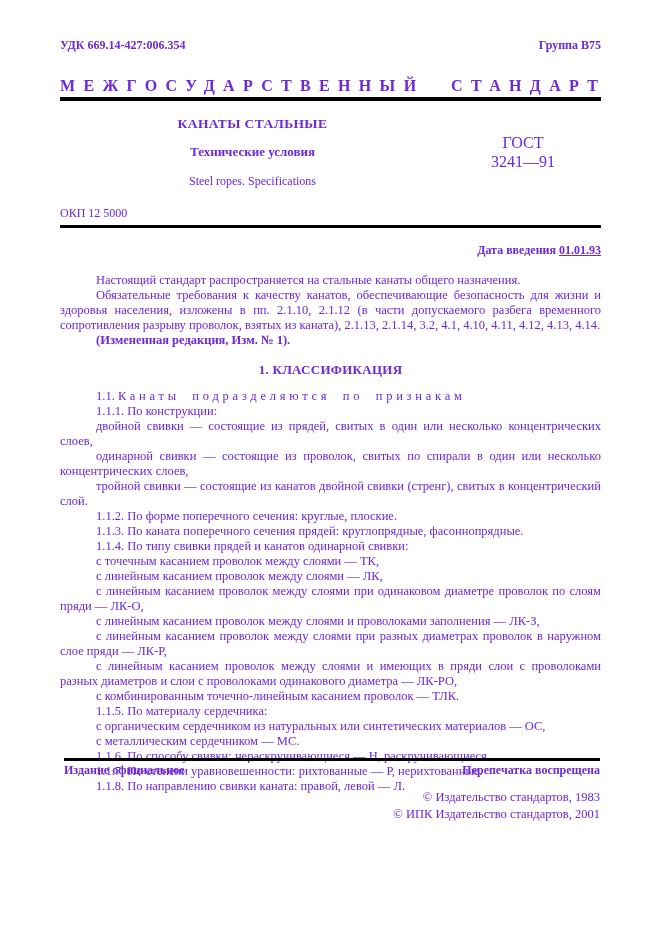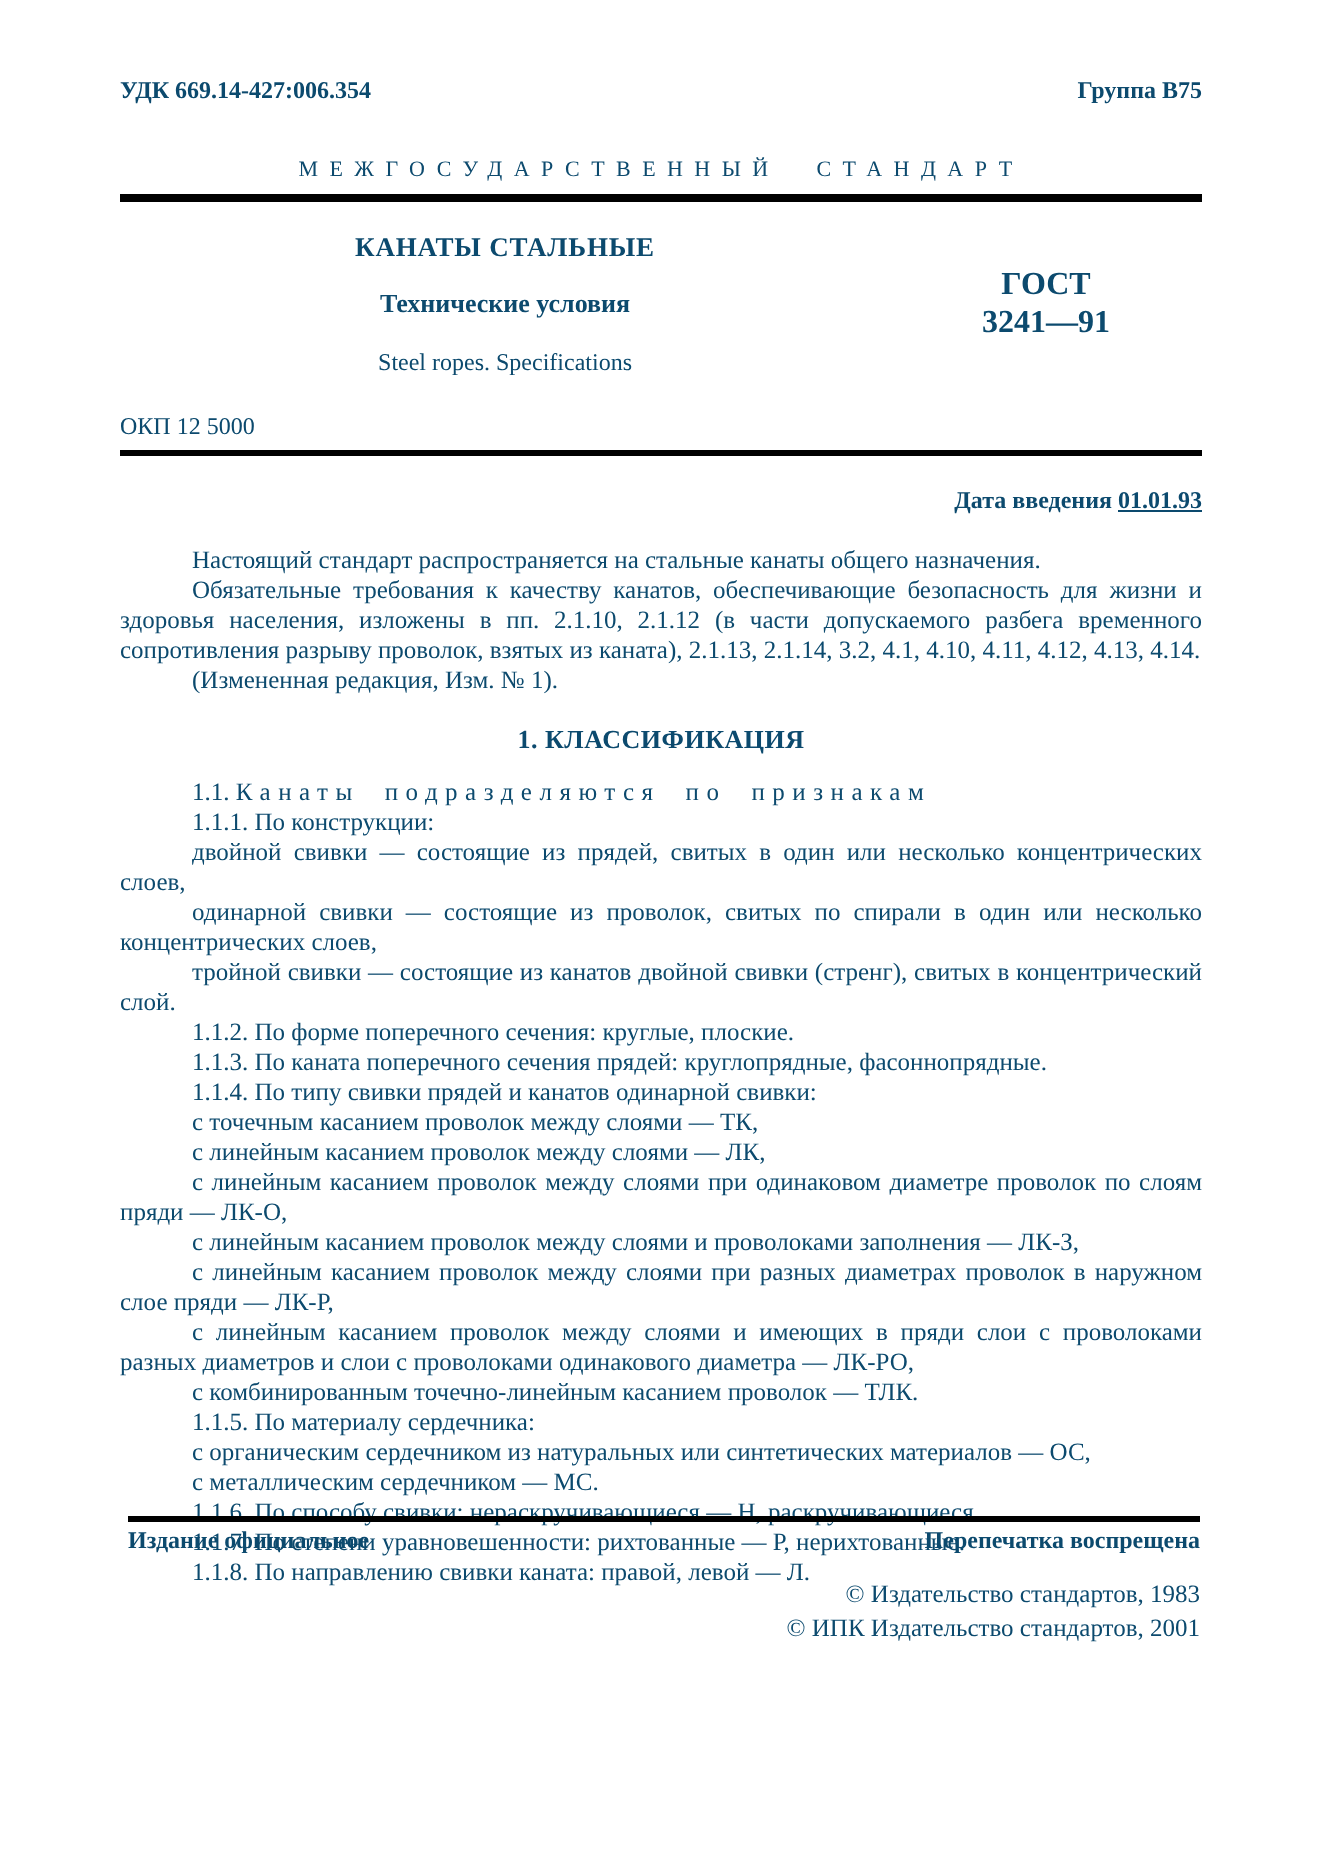--- a/index.html
+++ b/index.html
@@ -3,72 +3,72 @@
 <meta charset="utf-8">
 <style>
   html, body { margin: 0; padding: 0; background: #ffffff; }
   .page {
     position: relative;
     width: 661px;
     height: 936px;
     box-sizing: border-box;
     padding: 38px 60px 0 60px;
     background: #ffffff;
-    color: #0c4a6e;
+    color: #6d28d9;
     font-family: "Liberation Serif", "DejaVu Serif", serif;
     font-size: 12.5px;
     line-height: 15px;
     overflow: hidden;
   }
   .top-row {
     display: flex;
     justify-content: space-between;
     font-weight: bold;
     font-size: 12px;
   }
   .std-kind {
     margin-top: 25px;
     text-align: center;
-    font-weight: normal;
-    font-size: 11px;
+    font-weight: bold;
+    font-size: 16px;
     letter-spacing: 0.52em;
     word-spacing: 0.9em;
     white-space: nowrap;
   }
   .rule { background: #000; }
   .rule-thick { height: 4px; margin-top: 4px; }
   .rule-mid { height: 3px; margin-top: 4px; }
   .title-row { display: flex; margin-top: 15px; }
   .title-col { width: 385px; text-align: center; }
   .title-ru { font-weight: bold; font-size: 13.5px; letter-spacing: 0.03em; }
   .subtitle-ru { font-weight: bold; font-size: 13px; margin-top: 13px; }
   .title-en { font-size: 12px; margin-top: 15px; }
   .gost-col {
     flex: 1;
     text-align: center;
-    font-weight: bold;
+    font-weight: normal;
     font-size: 16px;
     line-height: 19px;
     margin-top: 17px;
   }
   .okp { margin-top: 17px; font-size: 12px; }
   .date-line {
     margin-top: 15px;
     text-align: right;
     font-weight: bold;
     font-size: 12px;
   }
   .date-value { text-decoration: underline; }
   p.body {
     margin: 0;
     text-align: justify;
     text-indent: 36px;
   }
   .intro-block { margin-top: 15px; }
-  .amended { font-weight: normal; }
+  .amended { font-weight: bold; }
   .sec-heading {
     margin: 14px 0 12px 0;
     text-align: center;
     font-weight: bold;
     font-size: 13px;
     letter-spacing: 0.02em;
   }
   .spaced { letter-spacing: 0.3em; word-spacing: 0.45em; }
   .footer-line {
     position: absolute;

